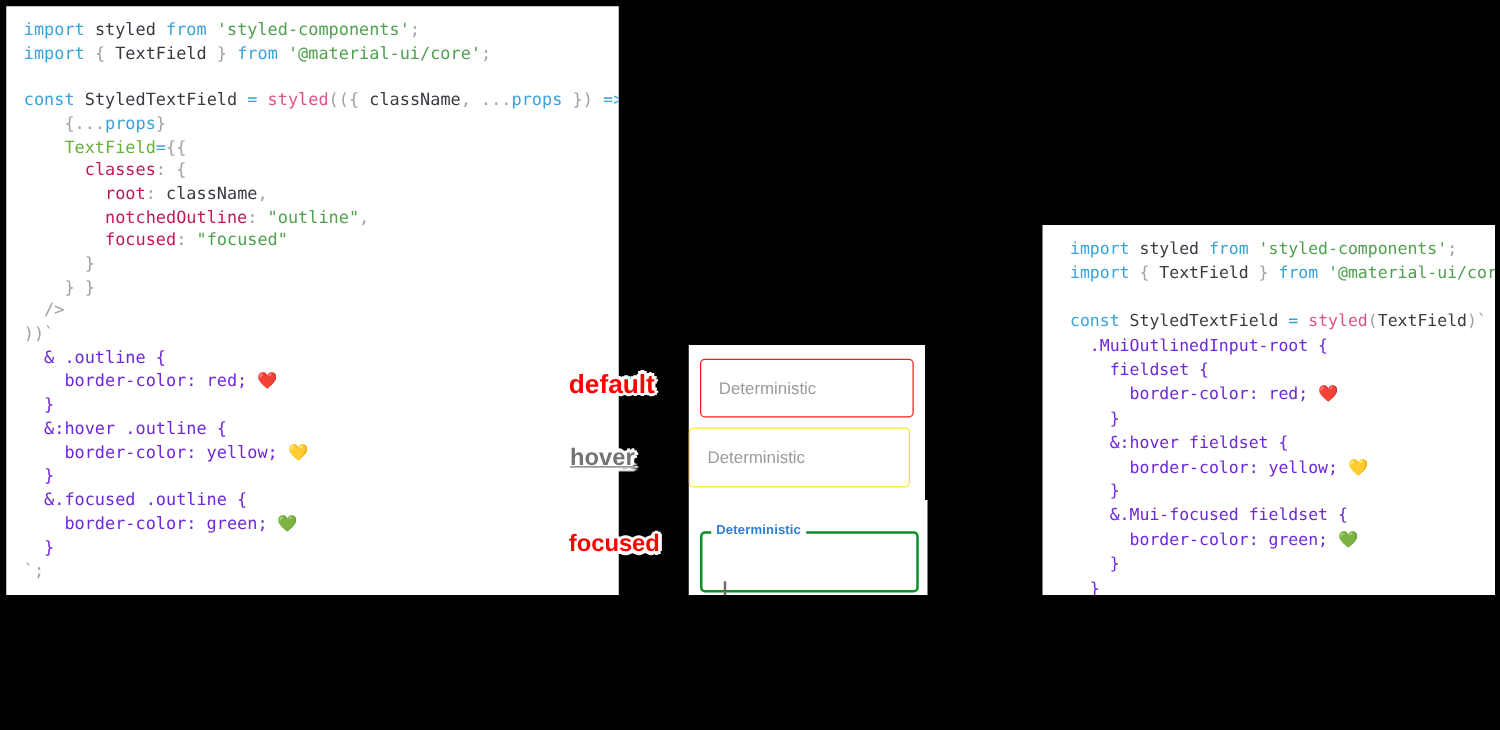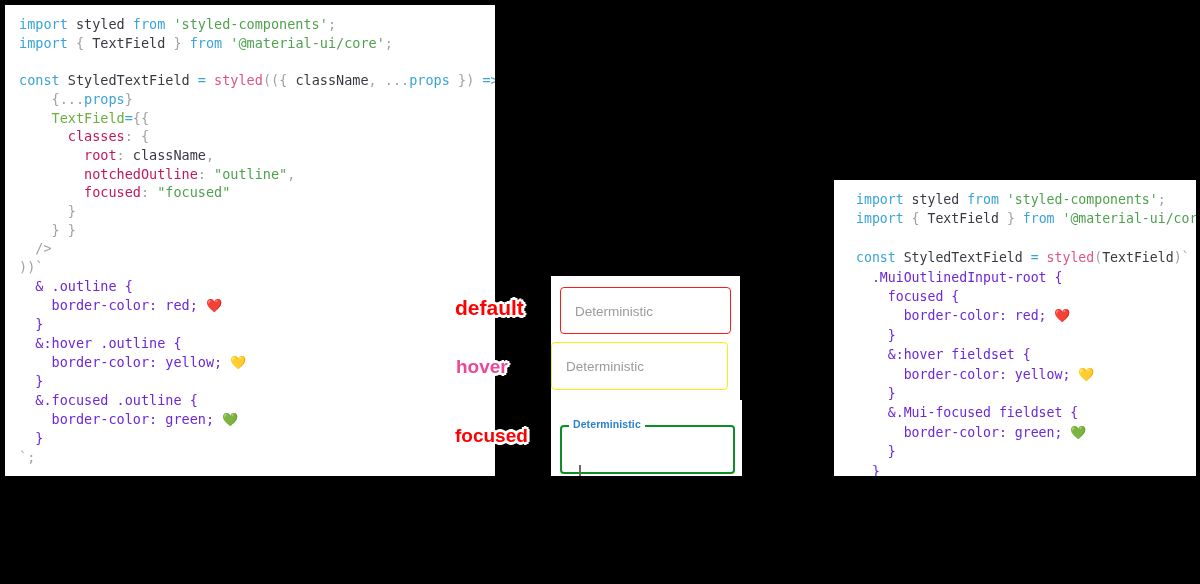--- a/index.html
+++ b/index.html
@@ -181,21 +181,21 @@
       </div>
   </div>
 
   <div class="code-panel" id="panel-globals">
     <div id="globals-code-body">
         <div class="code-line"><span class="tok-kw">import </span><span class="tok-plain">styled </span><span class="tok-kw">from </span><span class="tok-str">'styled-components'</span><span class="tok-punct">;</span></div>
         <div class="code-line"><span class="tok-kw">import </span><span class="tok-punct">{ </span><span class="tok-plain">TextField</span><span class="tok-punct"> } </span><span class="tok-kw">from </span><span class="tok-str">'@material-ui/core'</span></div>
         <div class="code-line">&nbsp;</div>
         <div class="code-line"><span class="tok-kw">const </span><span class="tok-plain">StyledTextField </span><span class="tok-op">= </span><span class="tok-fn">styled</span><span class="tok-punct">(</span><span class="tok-plain">TextField</span><span class="tok-punct">)</span><span class="tok-tick">`</span></div>
         <div class="code-line"><span class="tok-css">  .MuiOutlinedInput-root {</span></div>
-        <div class="code-line"><span class="tok-css">    focused {</span></div>
+        <div class="code-line"><span class="tok-css">    fieldset {</span></div>
         <div class="code-line"><span class="tok-css">      border-color: red; </span><span class="emoji">❤️</span></div>
         <div class="code-line"><span class="tok-css">    }</span></div>
         <div class="code-line"><span class="tok-css">    &amp;:hover fieldset {</span></div>
         <div class="code-line"><span class="tok-css">      border-color: yellow; </span><span class="emoji">💛</span></div>
         <div class="code-line"><span class="tok-css">    }</span></div>
         <div class="code-line"><span class="tok-css">    &amp;.Mui-focused fieldset {</span></div>
         <div class="code-line"><span class="tok-css">      border-color: green; </span><span class="emoji">💚</span></div>
         <div class="code-line"><span class="tok-css">    }</span></div>
         <div class="code-line"><span class="tok-css">  }</span></div>
         <div class="code-line"><span class="tok-tick">`;</span></div>
@@ -212,19 +212,19 @@
   </div>
 
   <div id="panel-demo-bottom">
     <div class="tf" id="tf-focused" style="border-color: rgb(11, 143, 36);">
       <div id="tf-caret"></div>
     </div>
     <span id="tf-focused-notch" style="color: rgb(45, 127, 211);">Deterministic</span>
   </div>
 
   <div class="anno" id="anno-default" style="color: rgb(255, 0, 0);">default</div>
-  <div class="anno" id="anno-hover" style="color: #ec4899;">hover</div>
+  <div class="anno" id="anno-hover" style="color: #737373; text-decoration: underline;">hover</div>
   <div class="anno" id="anno-focused" style="color: rgb(255, 0, 0);">focused</div>
 
   <div class="anno" id="anno-classes" style="color: rgb(255, 0, 0);">classes</div>
   <div class="anno" id="anno-globals" style="color: rgb(255, 0, 0);">globals</div>
 
 </div>
 
 </body></html>

